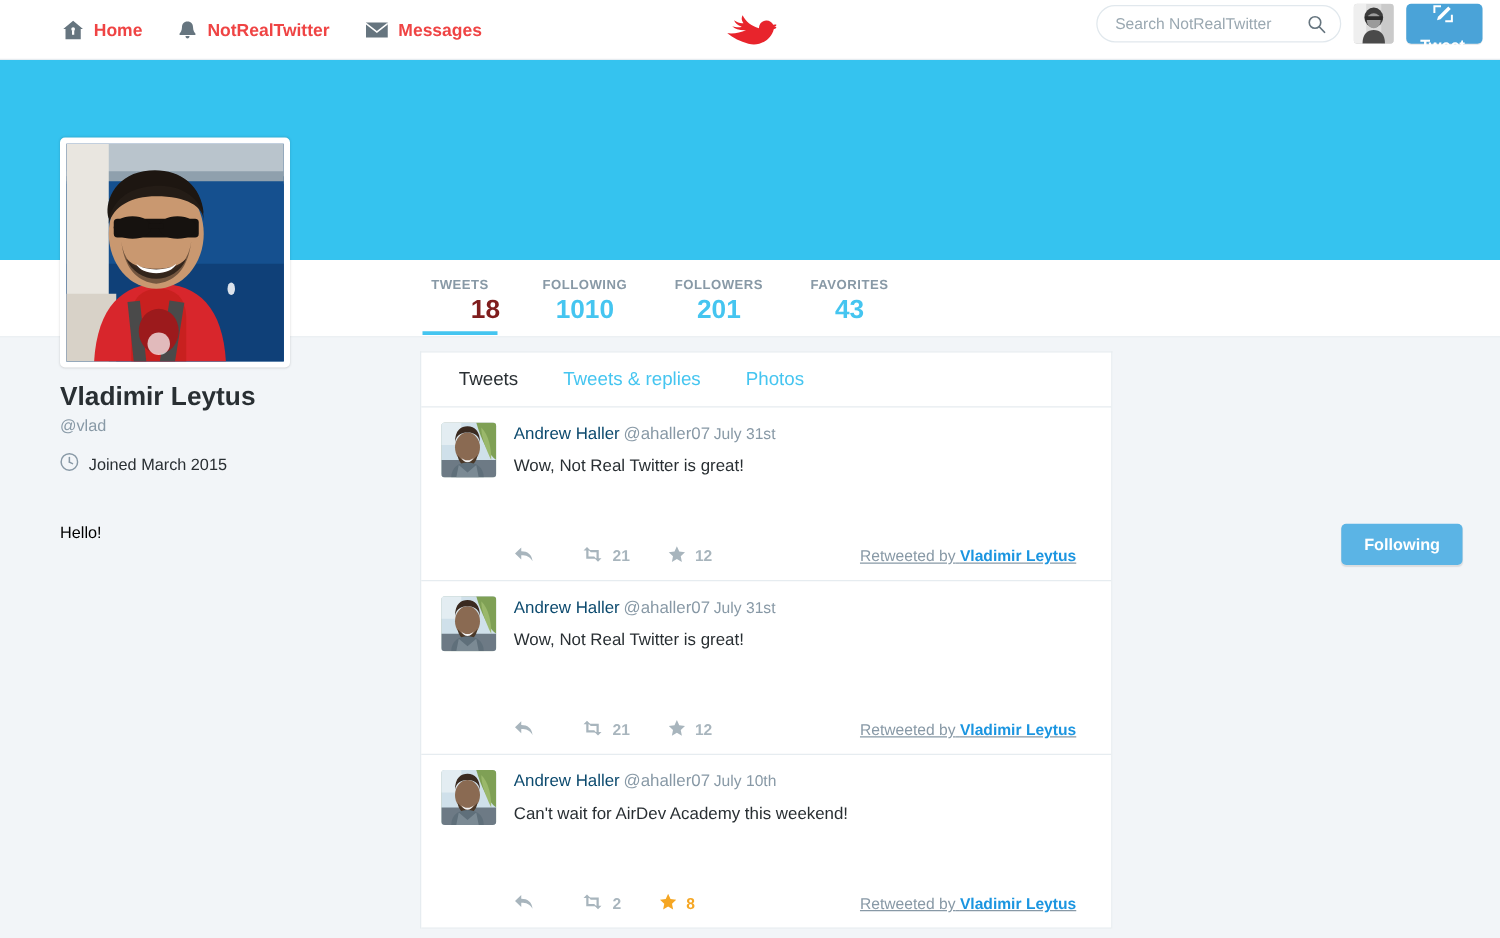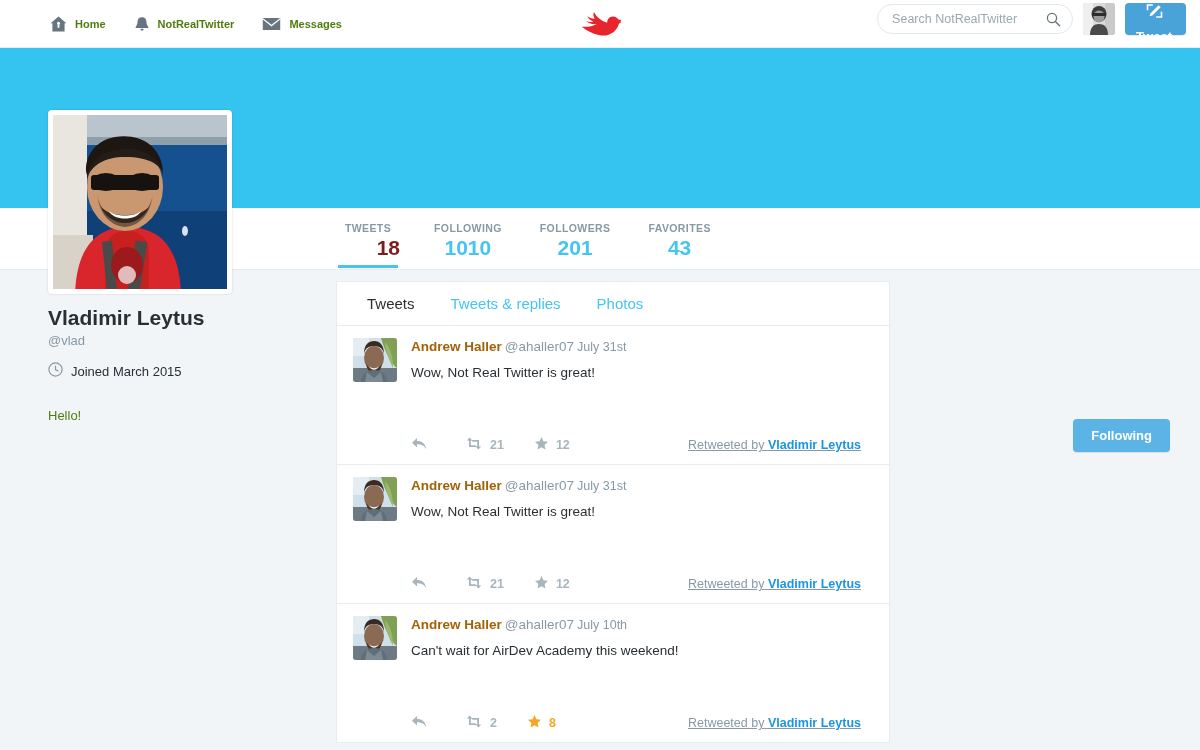--- a/index.html
+++ b/index.html
@@ -14,21 +14,21 @@
   .topnav {
     position: absolute; top: 0; left: 0;
     width: 1200px; height: 48px;
     background: #ffffff;
     border-bottom: 1px solid #e6ecf0;
     display: flex; align-items: center;
   }
   .nav-left { display: flex; align-items: center; margin-left: 50px; gap: 28px; }
   .nav-item {
     display: flex; align-items: center; gap: 8px;
-    color: #4d7c0f; font-size: 11px; font-weight: bold;
+    color: #ef4444; font-size: 14px; font-weight: bold;
     cursor: pointer; text-decoration: none;
   }
   .nav-item .ic { display: inline-flex; align-items: center; }
 
   .logo-wrap {
     position: absolute; left: 0; right: 0; top: 0; height: 48px;
     display: flex; align-items: center; justify-content: center;
     pointer-events: none;
   }
   .logo-wrap svg { display: block; }
@@ -124,21 +124,21 @@
     box-shadow: 0 0 2px rgba(0,0,0,.18);
   }
   .profile-photo svg { display: block; }
   .profile-info { position: absolute; left: 48px; top: 305px; width: 260px; }
   .p-name { font-size: 21px; font-weight: bold; color: #292f33; line-height: 1.25; }
   .p-handle { font-size: 13px; color: #8899a6; margin-top: 2px; }
   .p-joined {
     font-size: 13px; color: #292f33; margin-top: 14px;
     display: flex; align-items: center; gap: 8px;
   }
-  .p-bio { font-size: 13px; color: #4d7c0f; margin-top: 28px; }
+  .p-bio { font-size: 13px; color: #000000; margin-top: 38px; }
 
   
   .card {
     position: absolute; left: 336px; top: 281px;
     width: 554px;
     background: #fff;
     border: 1px solid #e6ecf0;
     border-bottom: none;
   }
   .tabs { display: flex; height: 44px; border-bottom: 1px solid #e6ecf0; }
@@ -152,21 +152,21 @@
 
   .tweet { border-bottom: 1px solid #e6ecf0; padding: 12px 16px 0 16px; position: relative; height: 139px; }
   .tweet-head { display: flex; gap: 14px; }
   .tw-avatar {
     width: 44px; height: 44px; border-radius: 3px;
     overflow: hidden; flex: none; background: #b9c7bb;
   }
   .tw-avatar svg { display: block; }
   .tw-body { flex: 1; padding-top: 1px; }
   .tw-meta { font-size: 13.5px; line-height: 1.2; }
-  .tw-author { font-weight: bold; color: #a16207; }
+  .tw-author { font-weight: normal; color: #0c4a6e; }
   .tw-handle { color: #8899a6; margin-left: 3px; }
   .tw-date { color: #8899a6; font-size: 12.5px; margin-left: 3px; }
   .tw-text { font-size: 13.5px; color: #292f33; margin-top: 9px; line-height: 1.35; }
 
   .tw-actions {
     position: absolute; left: 74px; right: 28px; bottom: 10px;
     display: flex; align-items: center;
   }
   .act {
     display: flex; align-items: center; gap: 7px;

